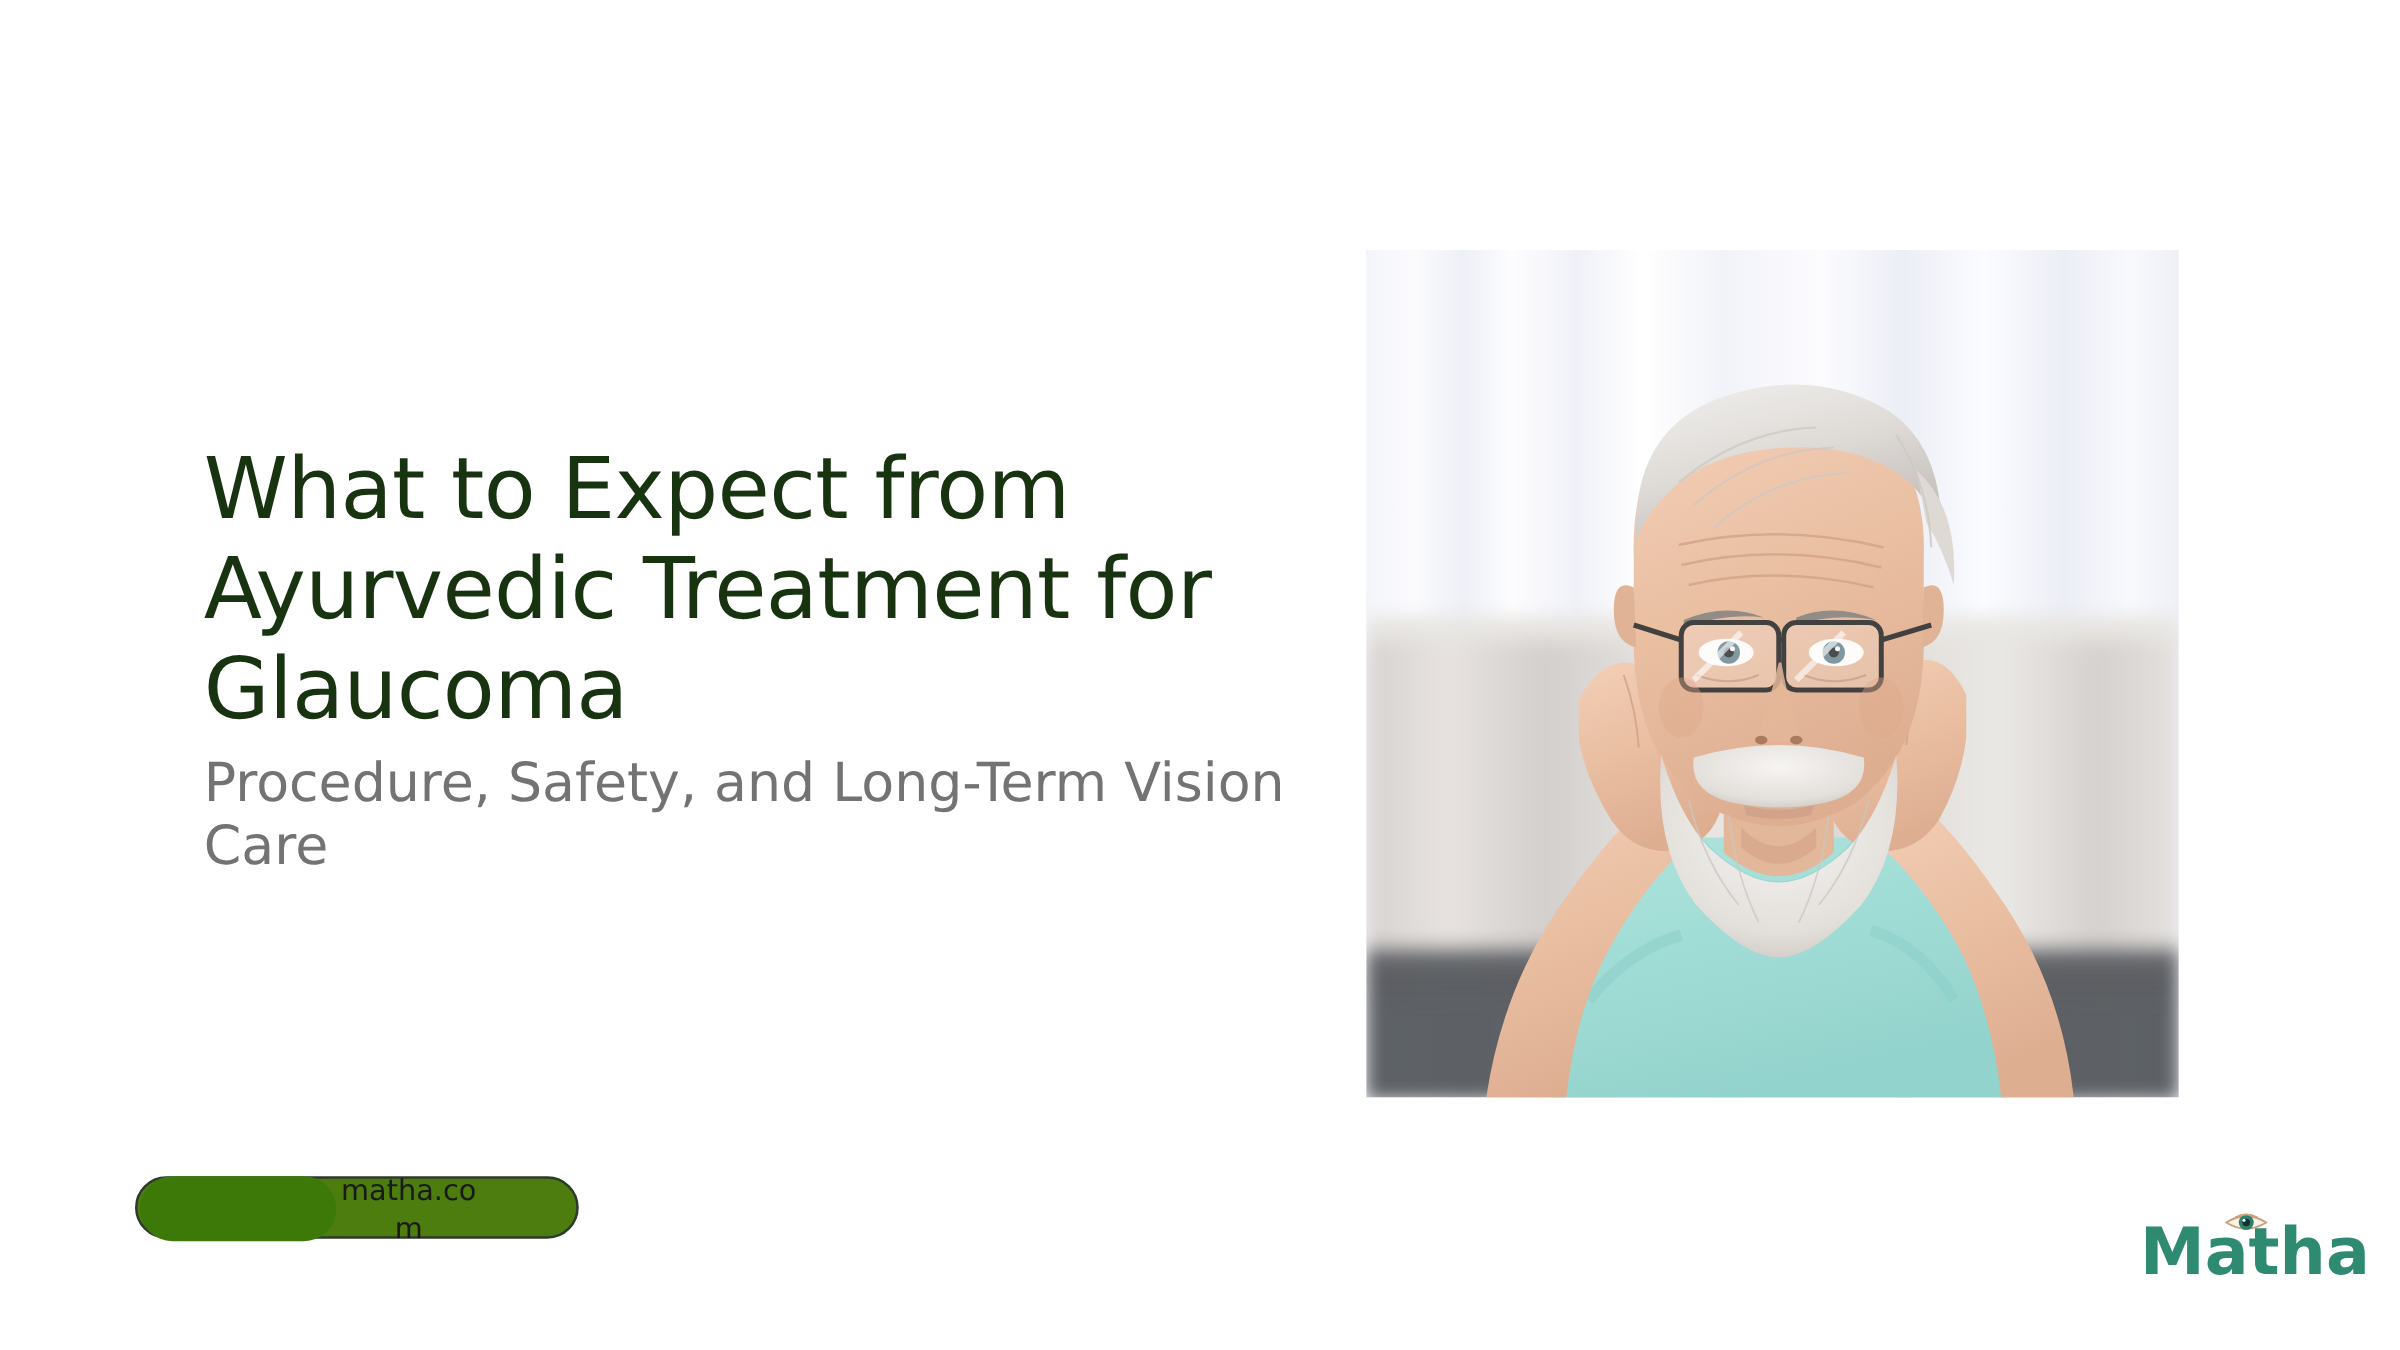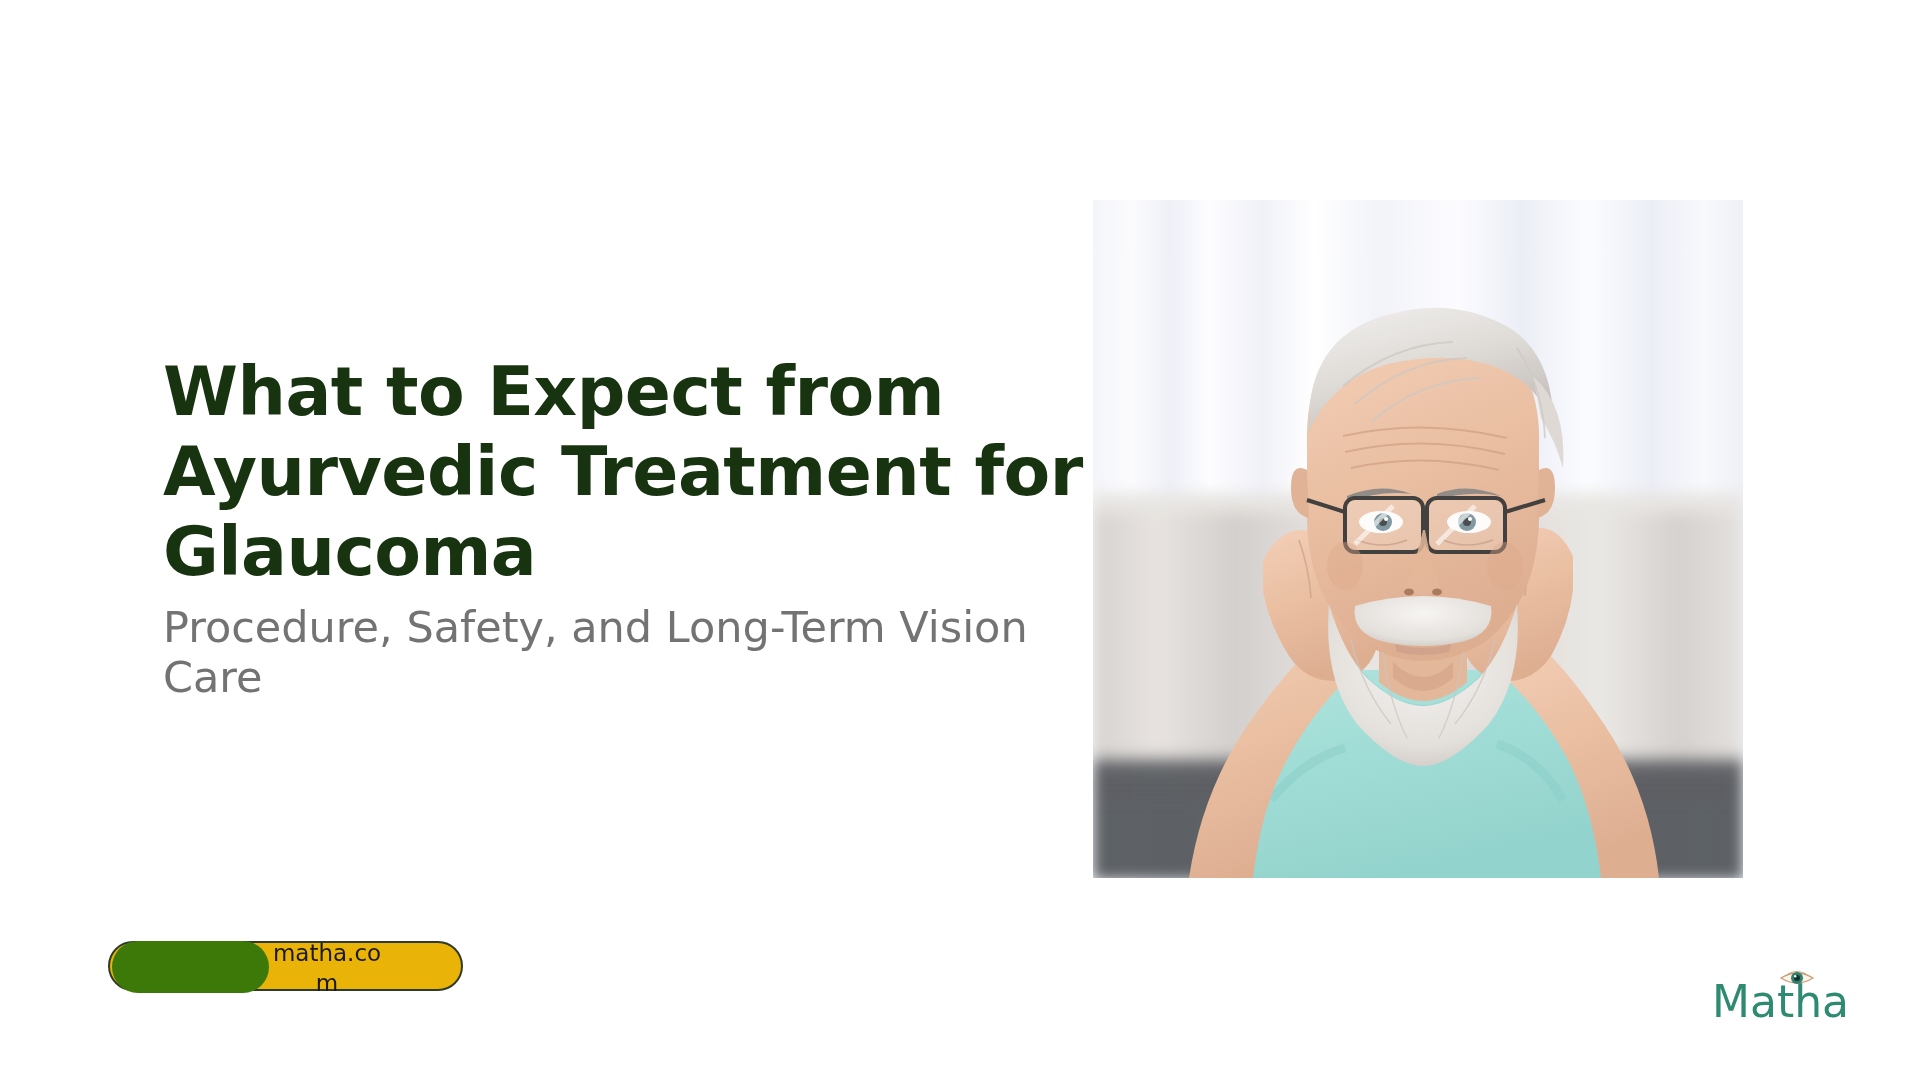--- a/index.html
+++ b/index.html
@@ -23,21 +23,21 @@
   .text-block {
     position: absolute;
     left: 163px;
     top: 352px;
     width: 930px;
   }
   .slide-title {
     margin: 0;
     font-family: "DejaVu Sans", sans-serif;
     font-size: 68px;
-    font-weight: bold;
+    font-weight: normal;
     line-height: 80px;
     letter-spacing: -0.5px;
     color: #17330f;
     white-space: pre-line;
   }
   .slide-subtitle {
     margin: 0;
     padding-top: 10px;
     font-family: "DejaVu Sans", sans-serif;
     font-size: 43px;
@@ -66,21 +66,21 @@
   
   .url-pill {
     position: absolute;
     left: 108px;
     top: 941px;
     width: 355px;
     height: 50px;
     border: 2px solid #2d3b2a;
     border-radius: 26px;
     box-sizing: border-box;
-    background: #eab308;
+    background: #4d7c0f;
   }
   .url-pill-fill {
     position: absolute;
     left: 2px;
     top: -2px;
     width: 157px;
     height: 52px;
     background: #3d7908;
     border-radius: 26px;
   }
@@ -108,22 +108,22 @@
     left: 1712px;
     top: 968px;
     width: 150px;
     height: 56px;
   }
   .brand-logo-text {
     position: absolute;
     left: 0;
     bottom: 0;
     font-family: "DejaVu Sans", sans-serif;
-    font-size: 44px;
-    font-weight: normal;
+    font-size: 52px;
+    font-weight: bold;
     line-height: 44px;
     letter-spacing: 0px;
     color: #2e8b72;
   }
   .brand-logo-eye {
     position: absolute;
     left: 68px;
     top: 0px;
     width: 34px;
     height: 20px;

